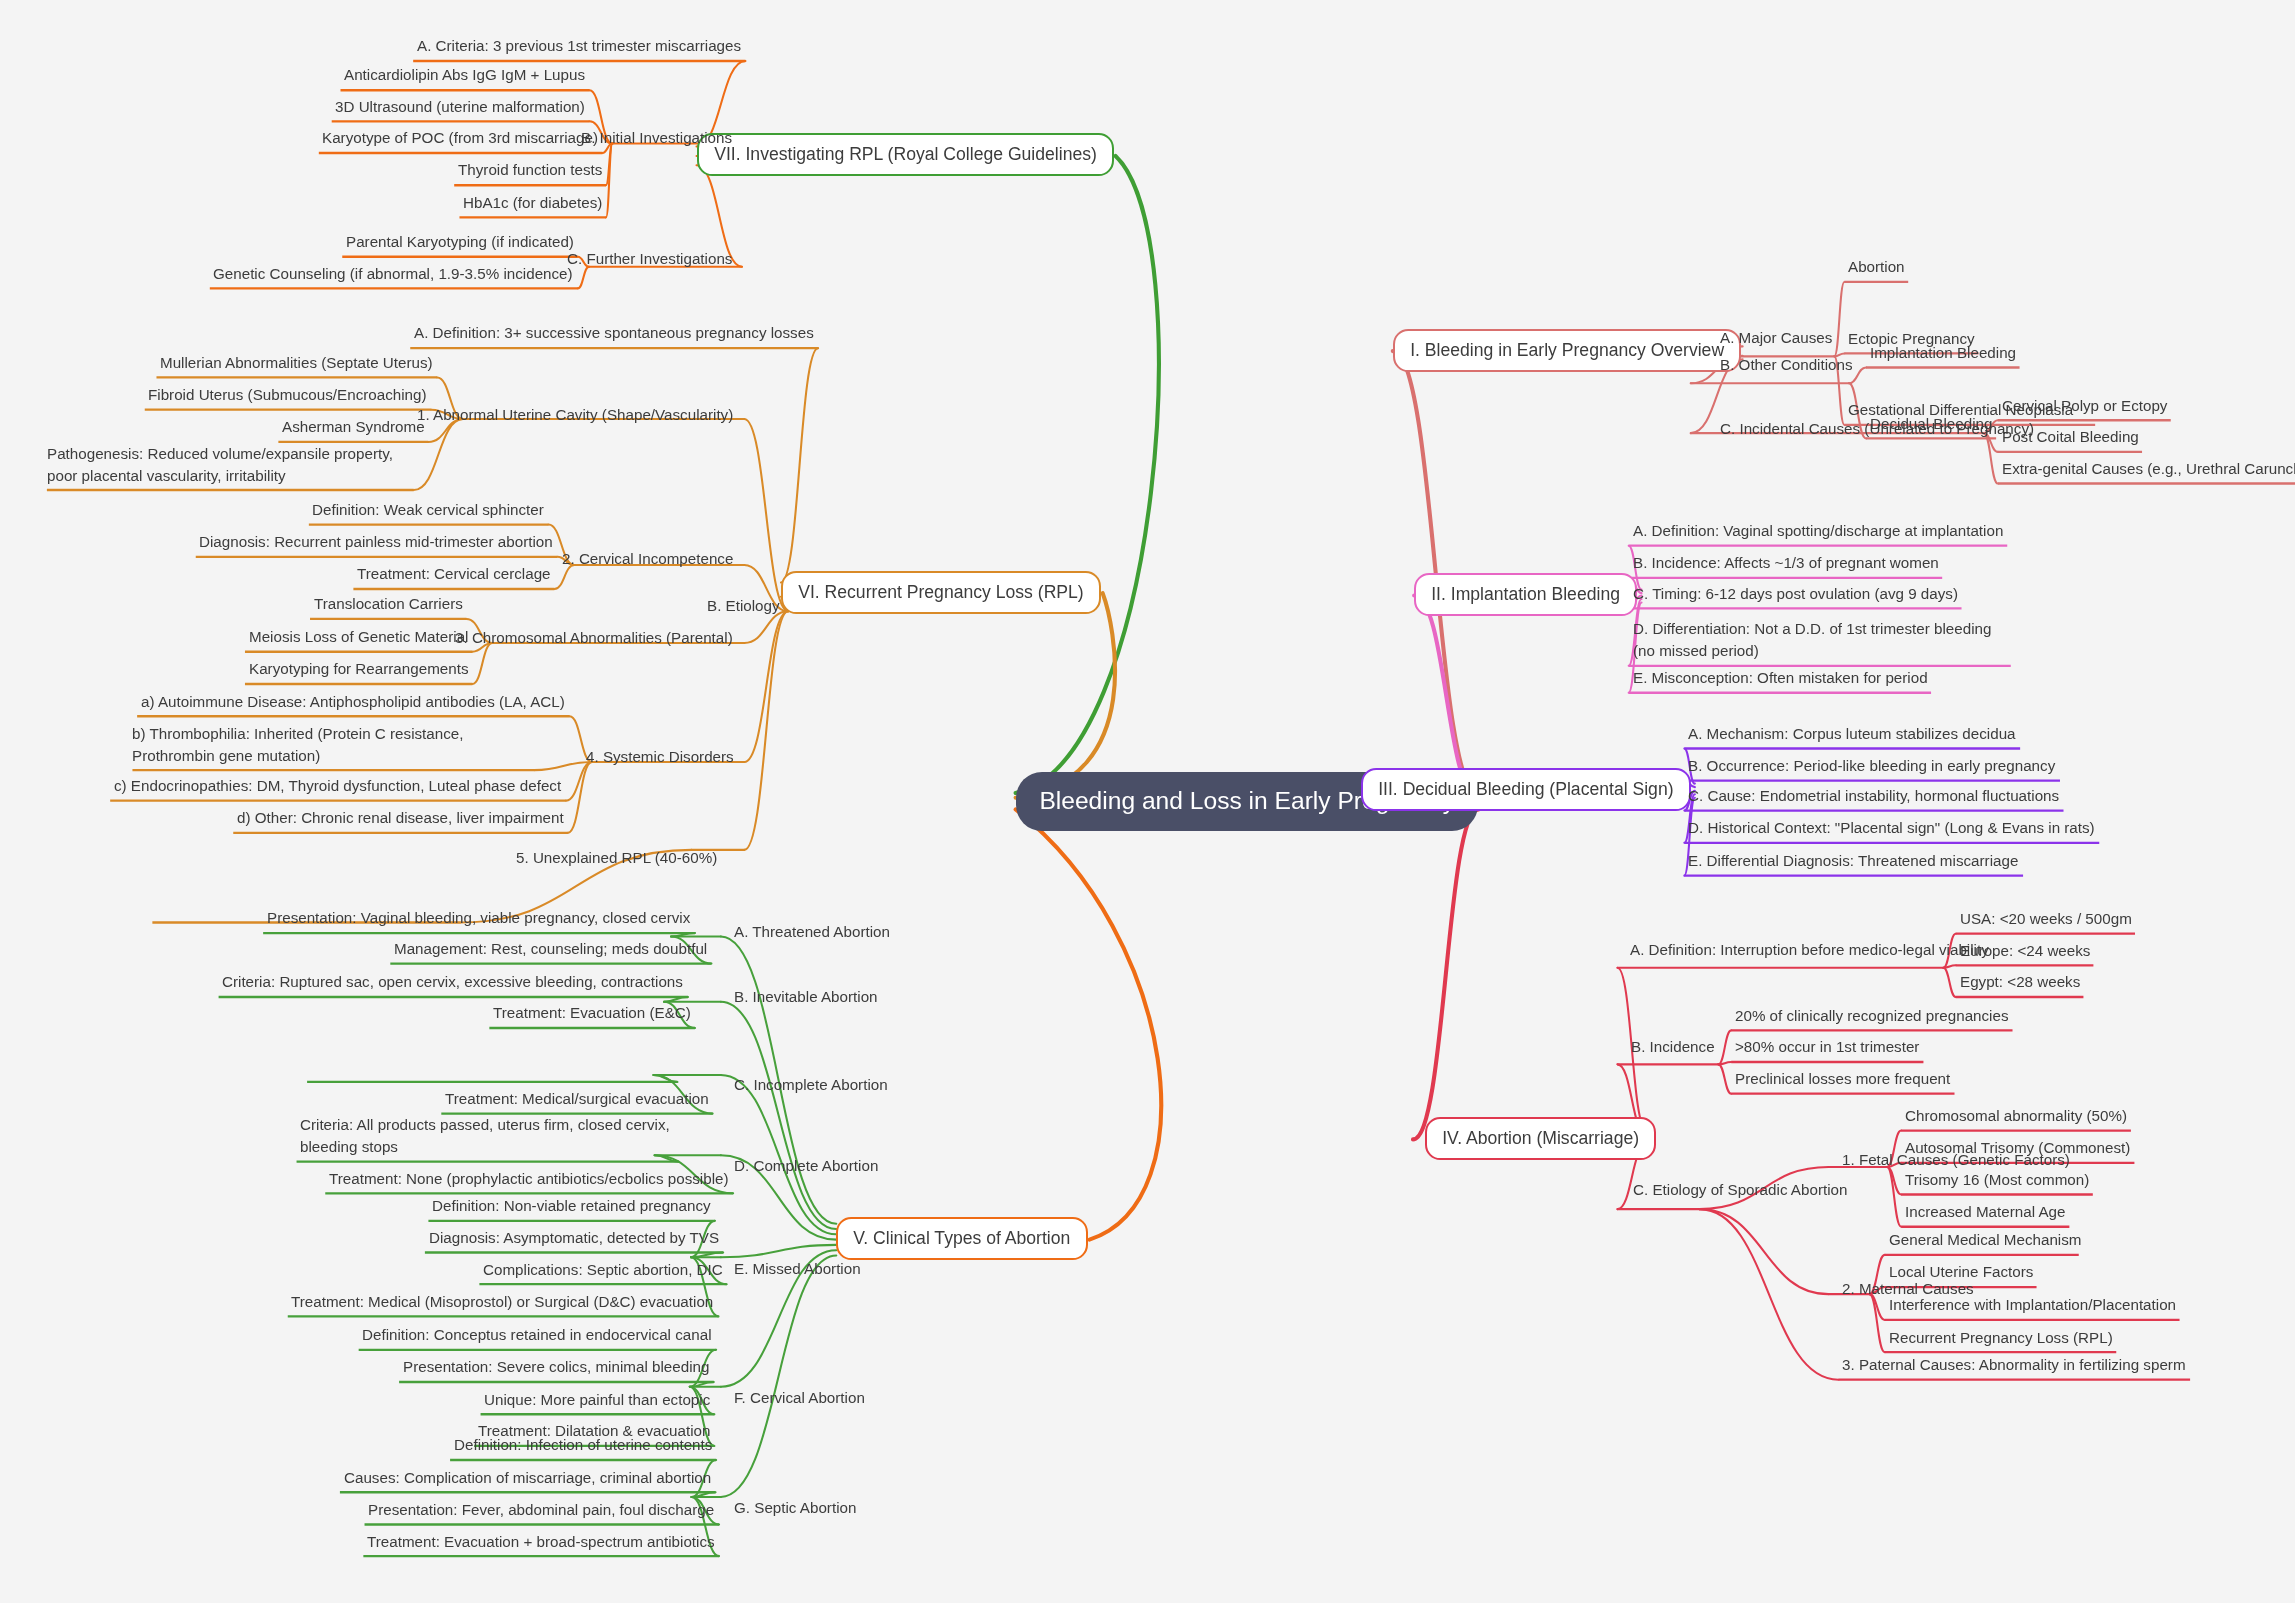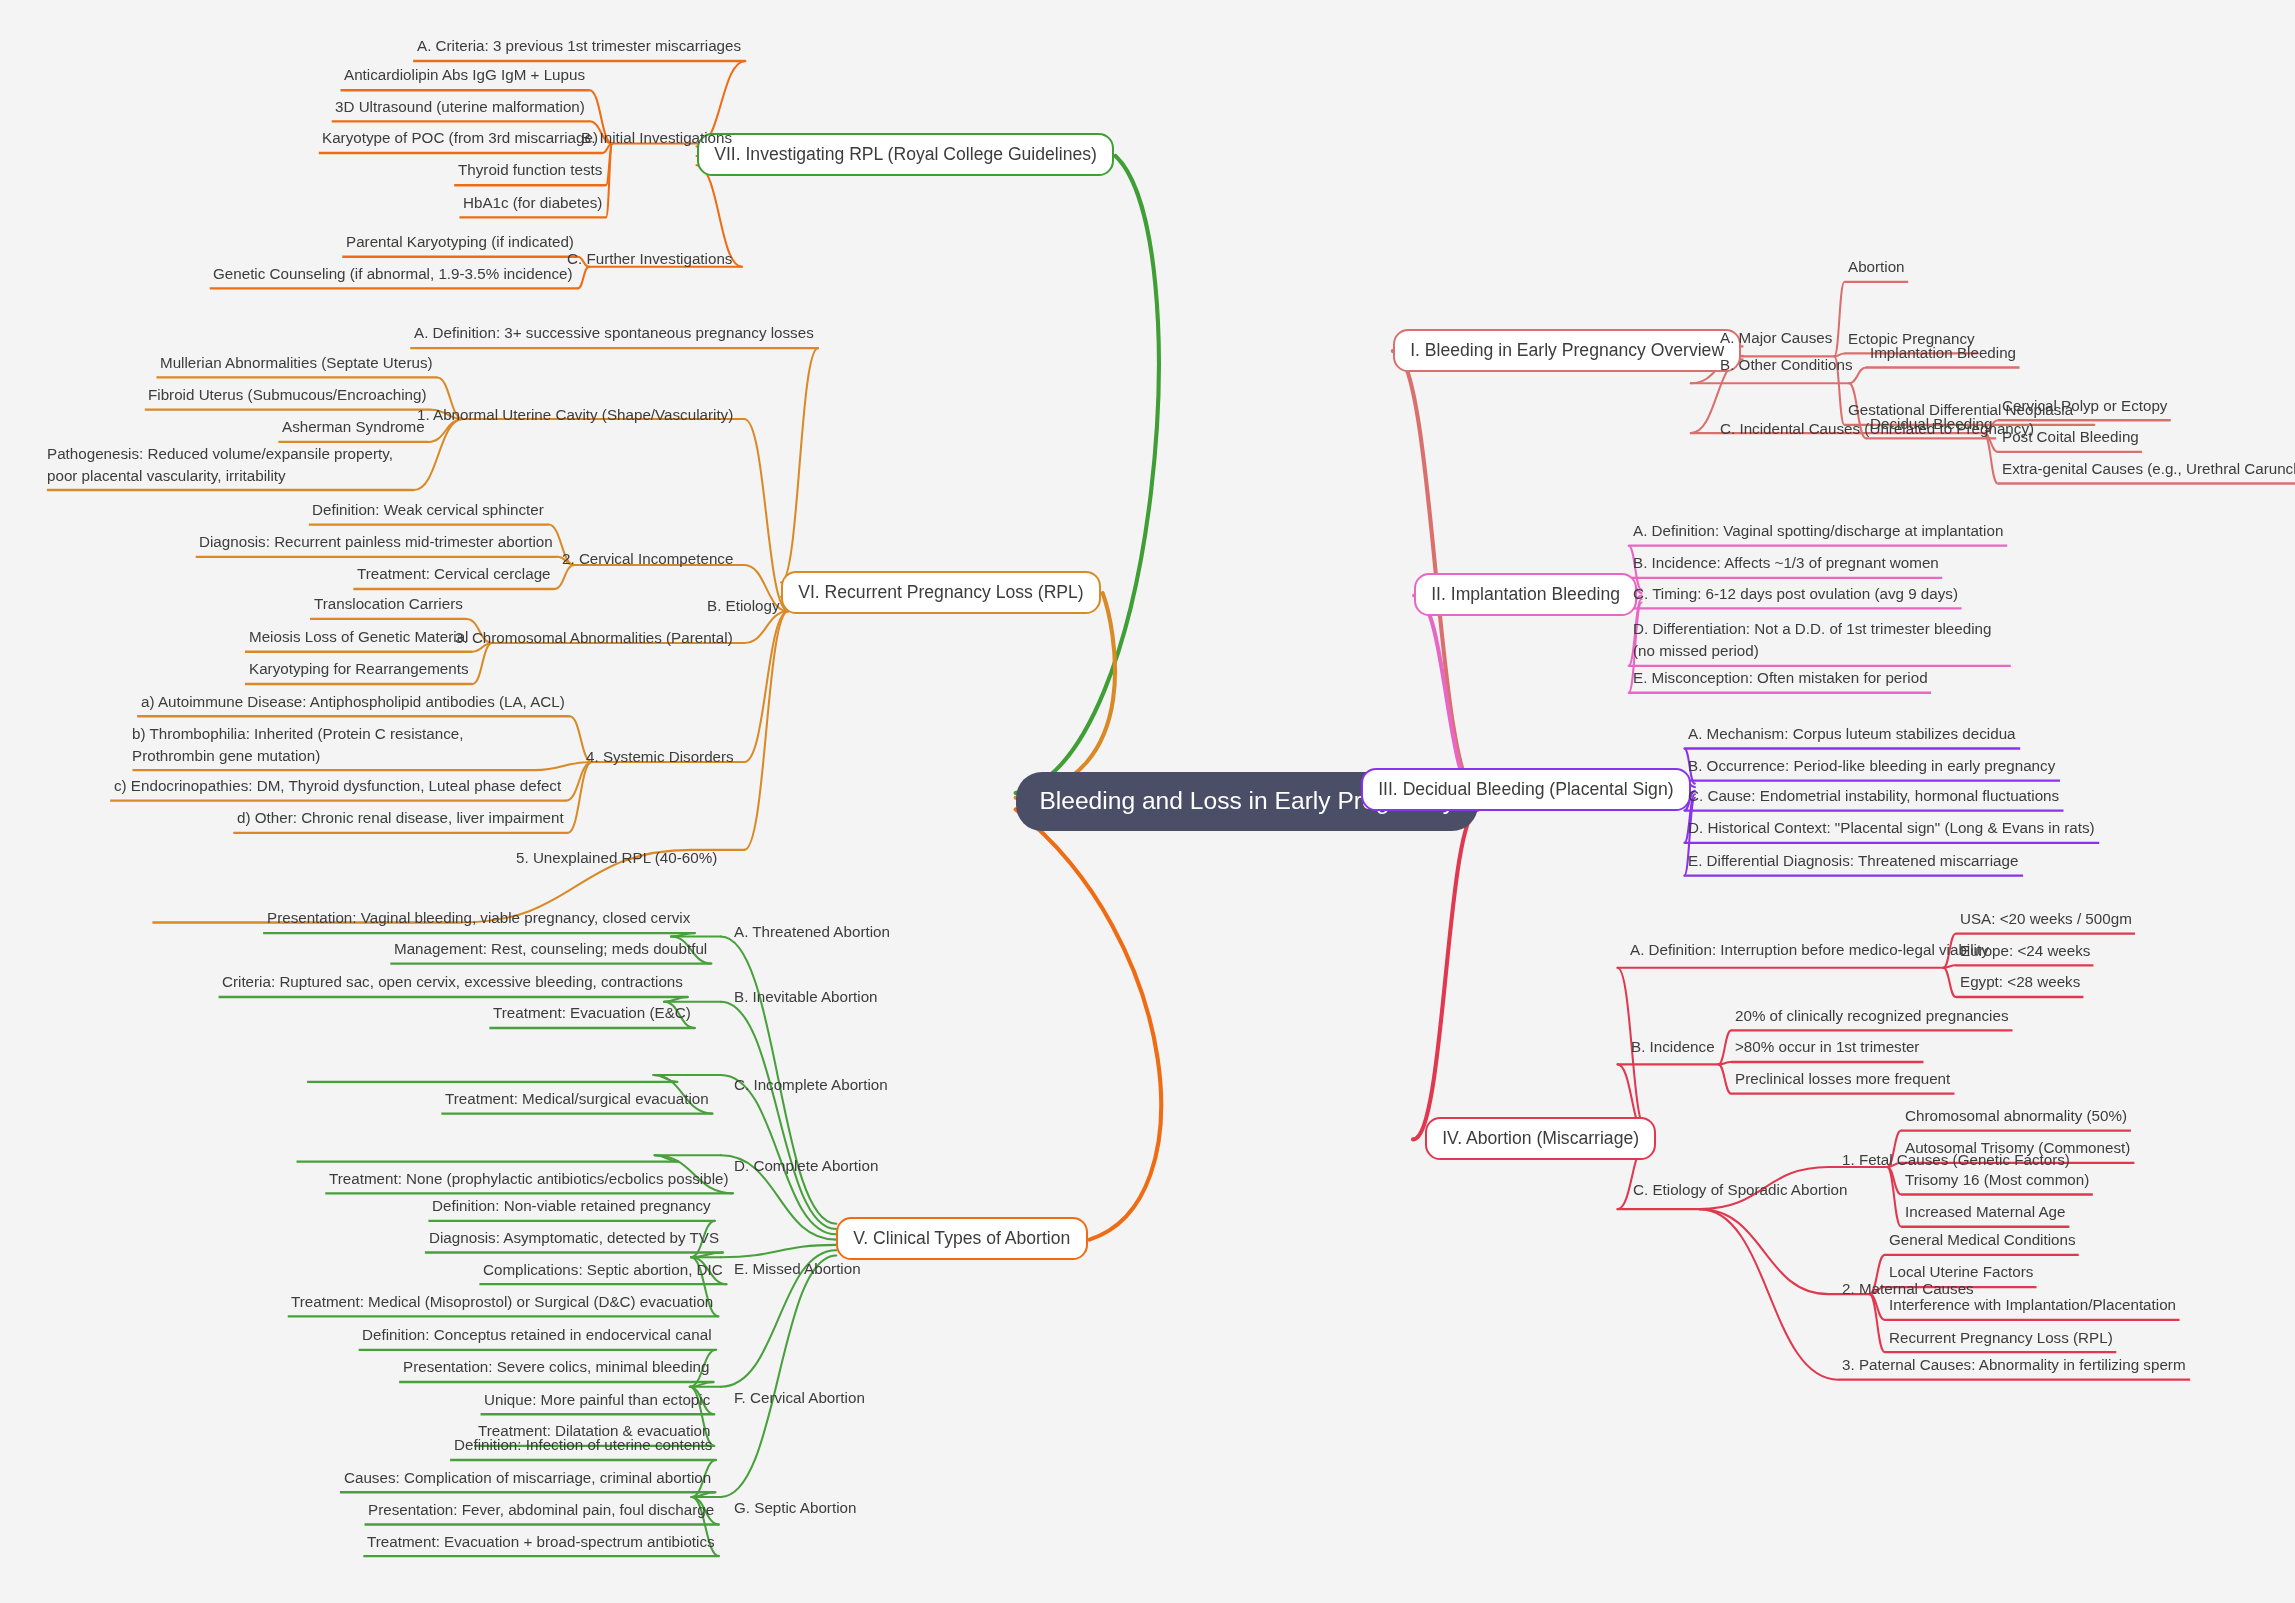--- a/index.html
+++ b/index.html
@@ -282,21 +282,21 @@
     <div class="lbl" style="left: 1735px; top: 1005px;">20% of clinically recognized pregnancies</div>
     <div class="lbl" style="left: 1735px; top: 1036px;">&gt;80% occur in 1st trimester</div>
     <div class="lbl" style="left: 1735px; top: 1068px;">Preclinical losses more frequent</div>
     <div class="lbl" style="left: 1633px; top: 1179px;">C. Etiology of Sporadic Abortion</div>
     <div class="lbl" style="left: 1842px; top: 1149px;">1. Fetal Causes (Genetic Factors)</div>
     <div class="lbl" style="left: 1905px; top: 1105px;">Chromosomal abnormality (50%)</div>
     <div class="lbl" style="left: 1905px; top: 1137px;">Autosomal Trisomy (Commonest)</div>
     <div class="lbl" style="left: 1905px; top: 1169px;">Trisomy 16 (Most common)</div>
     <div class="lbl" style="left: 1905px; top: 1201px;">Increased Maternal Age</div>
     <div class="lbl" style="left: 1842px; top: 1278px;">2. Maternal Causes</div>
-    <div class="lbl" style="left: 1889px; top: 1229px;">General Medical Conditions</div>
+    <div class="lbl" style="left: 1889px; top: 1229px;">General Medical Mechanism</div>
     <div class="lbl" style="left: 1889px; top: 1261px;">Local Uterine Factors</div>
     <div class="lbl" style="left: 1889px; top: 1294px;">Interference with Implantation/Placentation</div>
     <div class="lbl" style="left: 1889px; top: 1327px;">Recurrent Pregnancy Loss (RPL)</div>
     <div class="lbl" style="left: 1842px; top: 1354px;">3. Paternal Causes: Abnormality in fertilizing sperm</div>
     <div class="node l1" style="border-color: rgb(63, 158, 52); left: 697px; top: 133px;">VII. Investigating RPL (Royal College Guidelines)</div>
     <div class="lbl" style="left: 417px; top: 35px;">A. Criteria: 3 previous 1st trimester miscarriages</div>
     <div class="lbl" style="left: 581px; top: 127px;">B. Initial Investigations</div>
     <div class="lbl" style="left: 344px; top: 64px;">Anticardiolipin Abs IgG IgM + Lupus</div>
     <div class="lbl" style="left: 335px; top: 96px;">3D Ultrasound (uterine malformation)</div>
     <div class="lbl" style="left: 322px; top: 127px;">Karyotype of POC (from 3rd miscarriage)</div>
@@ -330,20 +330,21 @@
     <div class="node l1" style="border-color: rgb(239, 108, 21); left: 836px; top: 1217px;">V. Clinical Types of Abortion</div>
     <div class="lbl" style="left: 734px; top: 921px;">A. Threatened Abortion</div>
     <div class="lbl" style="left: 267px; top: 907px;">Presentation: Vaginal bleeding, viable pregnancy, closed cervix</div>
     <div class="lbl" style="left: 394px; top: 938px;">Management: Rest, counseling; meds doubtful</div>
     <div class="lbl" style="left: 734px; top: 986px;">B. Inevitable Abortion</div>
     <div class="lbl" style="left: 222px; top: 971px;">Criteria: Ruptured sac, open cervix, excessive bleeding, contractions</div>
     <div class="lbl" style="left: 493px; top: 1002px;">Treatment: Evacuation (E&amp;C)</div>
     <div class="lbl" style="left: 734px; top: 1074px;">C. Incomplete Abortion</div>
     <div class="lbl" style="left: 445px; top: 1088px;">Treatment: Medical/surgical evacuation</div>
     <div class="lbl" style="left: 734px; top: 1155px;">D. Complete Abortion</div>
+    <div class="lbl wrap" style="left: 300px; top: 1114px; width: 375px;">Criteria: All products passed, uterus firm, closed cervix, bleeding stops</div>
     <div class="lbl" style="left: 329px; top: 1168px;">Treatment: None (prophylactic antibiotics/ecbolics possible)</div>
     <div class="lbl" style="left: 734px; top: 1258px;">E. Missed Abortion</div>
     <div class="lbl" style="left: 432px; top: 1195px;">Definition: Non-viable retained pregnancy</div>
     <div class="lbl" style="left: 429px; top: 1227px;">Diagnosis: Asymptomatic, detected by TVS</div>
     <div class="lbl" style="left: 483px; top: 1259px;">Complications: Septic abortion, DIC</div>
     <div class="lbl" style="left: 291px; top: 1291px;">Treatment: Medical (Misoprostol) or Surgical (D&amp;C) evacuation</div>
     <div class="lbl" style="left: 734px; top: 1387px;">F. Cervical Abortion</div>
     <div class="lbl" style="left: 362px; top: 1324px;">Definition: Conceptus retained in endocervical canal</div>
     <div class="lbl" style="left: 403px; top: 1356px;">Presentation: Severe colics, minimal bleeding</div>
     <div class="lbl" style="left: 484px; top: 1389px;">Unique: More painful than ectopic</div>

